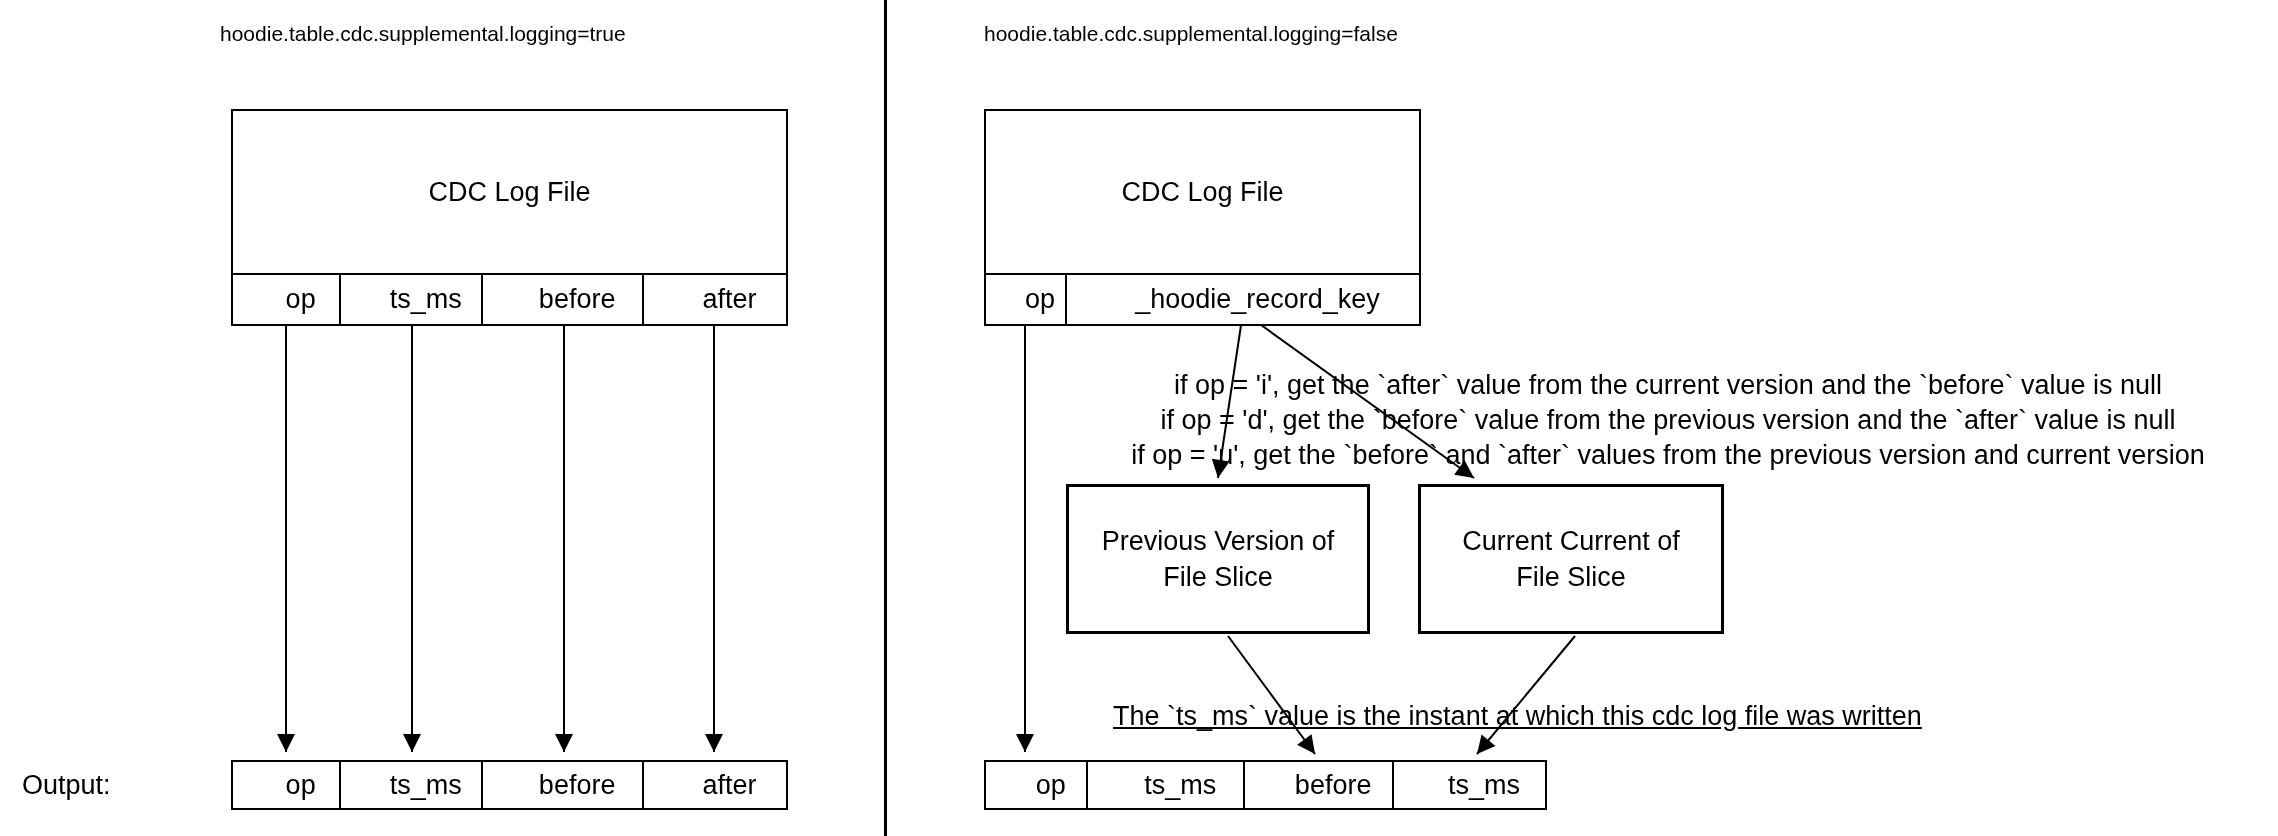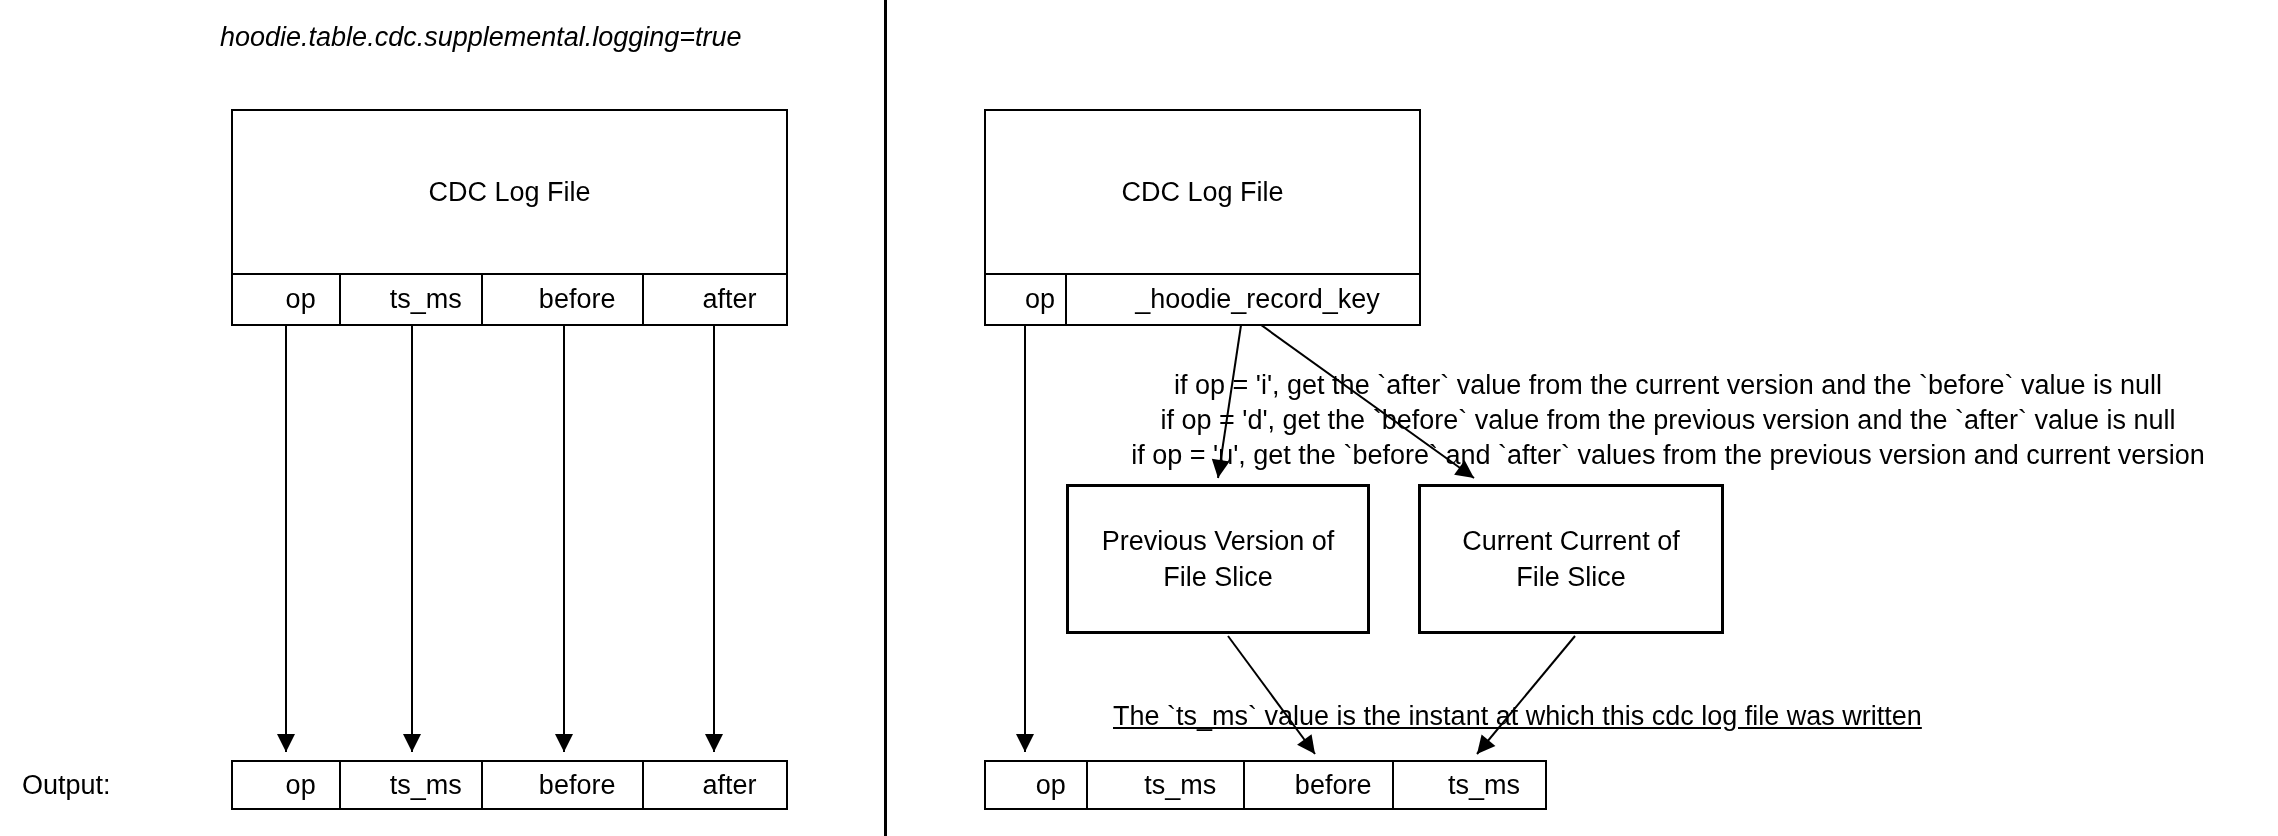--- a/index.html
+++ b/index.html
@@ -22,22 +22,21 @@
     position: absolute;
     left: 884px; top: 0;
     width: 3px; height: 836px;
     background: #000000;
   }
 
   .panel-title {
     position: absolute;
     top: 22px;
     white-space: nowrap;
-    font-size: 27px;
-    font-style: italic;
+    font-size: 21px;
   }
 
   
   .cdc-table {
     position: absolute;
     top: 109px;
     border: 2px solid #000;
     box-sizing: border-box;
     background: #fff;
   }
@@ -162,20 +161,21 @@
 
   <div class="output-label">Output:</div>
 
   <div class="out-table" style="left:231px; width:557px">
     <div class="col-cell" style="width:109px">op</div>
     <div class="col-cell" style="width:143px">ts_ms</div>
     <div class="col-cell" style="width:162px">before</div>
     <div class="col-cell" style="width:143px">after</div>
   </div>
 
+  <div class="panel-title" style="left:984px">hoodie.table.cdc.supplemental.logging=false</div>
 
   <div class="cdc-table" style="left:984px; width:437px">
     <div class="cdc-header">CDC Log File</div>
     <div class="col-row">
       <div class="col-cell" style="width:81px">op</div>
       <div class="col-cell" style="width:352px">_hoodie_record_key</div>
     </div>
   </div>
 
   <div class="rules-text">

